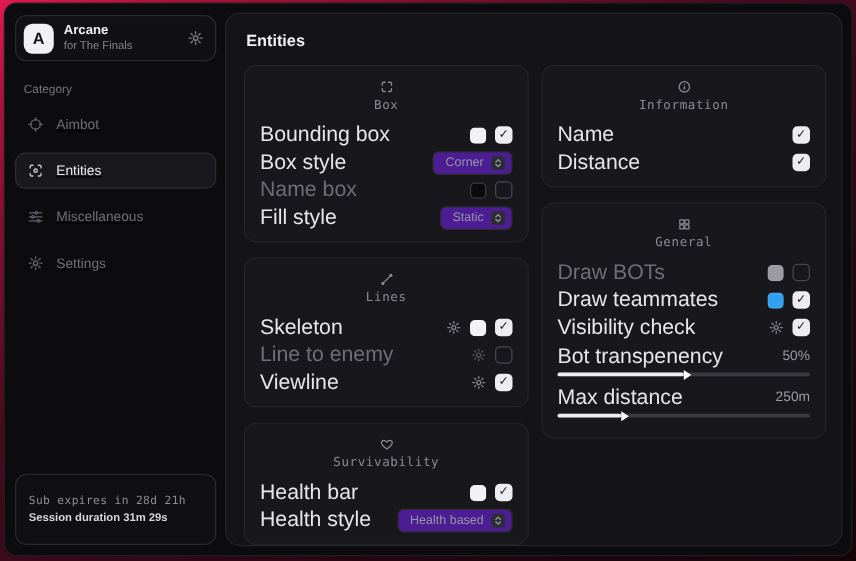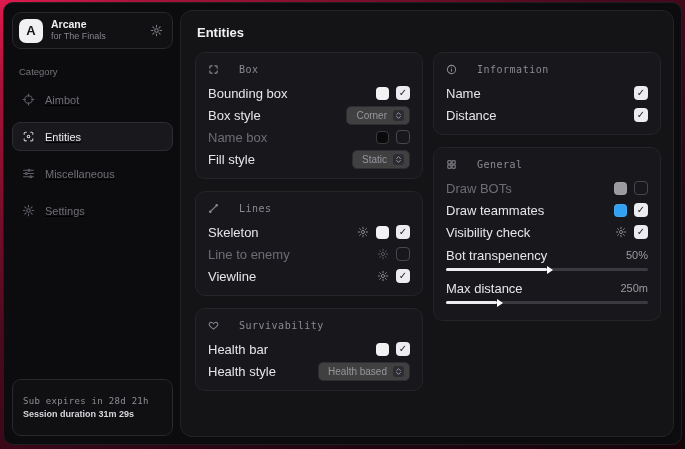--- a/index.html
+++ b/index.html
@@ -41,40 +41,40 @@
   .session-line2 { font-size:9px; font-weight:bold; color:#d6d6db; margin-top:3px; }
 
   
   .main { flex:1; margin:7px 7px 7px 0; background:#141417; border:1px solid #232329;
     border-radius:12px; padding:12px 12px 12px 14px; overflow:hidden; }
   .main-title { font-size:13px; font-weight:bold; color:#f1f1f4; margin:2px 0 12px 2px; }
   .columns { display:flex; gap:10px; align-items:flex-start; }
   .col { flex:1; display:flex; flex-direction:column; gap:12px; min-width:0; }
 
   .card { background:#18181c; border:1px solid #242429; border-radius:10px; padding:9px 12px 8px; }
-  .card-header { display:flex; align-items:center; gap:20px; margin:2px 0 7px 0;
-    font-family:"DejaVu Sans Mono",monospace; font-size:10px; color:#8a8a92; letter-spacing:.5px; }
+  .card-header { display:flex; align-items:center; gap:4px; margin:2px 0 7px 0;
+    font-family:"DejaVu Sans Mono",monospace; font-size:10px; color:#8a8a92; letter-spacing:.5px;flex-direction:column; }
   .card-header .icon { color:#8a8a92; }
 
   .row { display:flex; align-items:center; justify-content:space-between; height:22px; }
-  .row-label { font-size:13px; color:#e6e6ea; }
+  .row-label { font-size:17px; color:#e6e6ea; }
   .row.disabled .row-label { color:#6d6d75; }
   .controls { display:flex; align-items:center; gap:7px; }
 
   .gear-mini { color:#86868e; cursor:pointer; }
   .row.disabled .gear-mini { color:#55555d; }
 
   .swatch { width:13px; height:13px; border-radius:4px; border:1px solid rgba(255,255,255,.08); cursor:pointer; }
   .checkbox { width:14px; height:14px; border-radius:4px; cursor:pointer;
     display:flex; align-items:center; justify-content:center; }
   .checkbox.checked { background:#ededf1; color:#1b1b1e; font-size:10px; font-weight:bold; }
   .checkbox.checked::after { content:"\2713"; line-height:1; }
   .checkbox.unchecked { border:1.5px solid #47474f; background:transparent; }
 
-  .select { display:flex; align-items:center; gap:6px; background:#404040; border:1px solid #2c2c32;
+  .select { display:flex; align-items:center; gap:6px; background:#4c1d95; border:1px solid #2c2c32;
     border-radius:5px; height:19px; padding:0 5px 0 9px; cursor:pointer; }
   .select-value { font-size:10px; color:#96969e; }
   .select .icon { color:#9a9aa2; background:#2c2c33; border-radius:3px; padding:1px; }
 
   .slider-group { margin-top:3px;text-align:right; }
   .slider-head { display:flex; justify-content:space-between; align-items:center; height:18px; }
   .slider-value { font-size:11px; color:#9b9ba3; }
   .track { position:relative; height:3px; background:#3a3a41; border-radius:2px; margin:4px 0 8px; cursor:pointer; }
   .fill { position:absolute; left:0; top:0; height:3px; background:#ecedf0; border-radius:2px; }
   .thumb { position:absolute; right:-6px; top:50%; transform:translateY(-50%);

